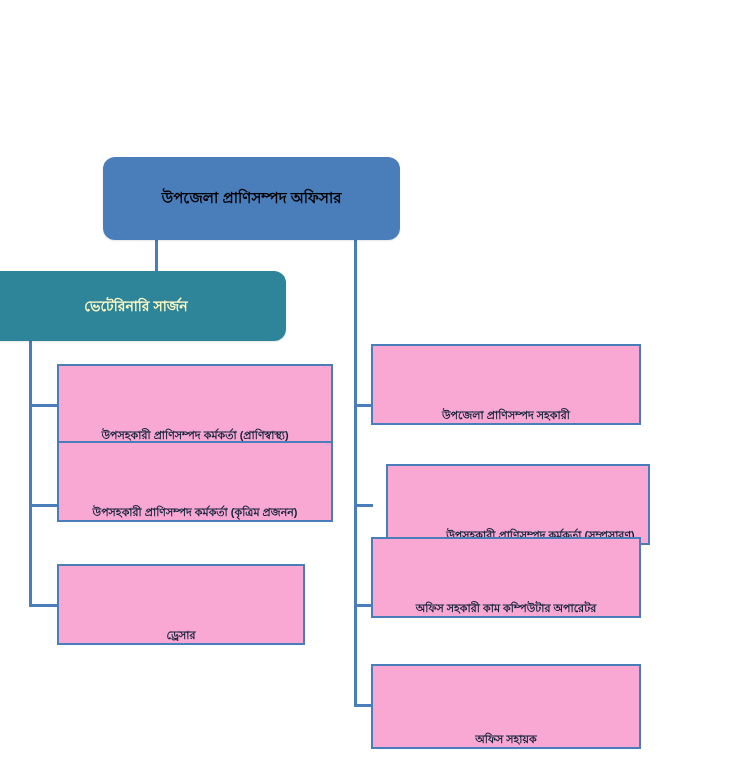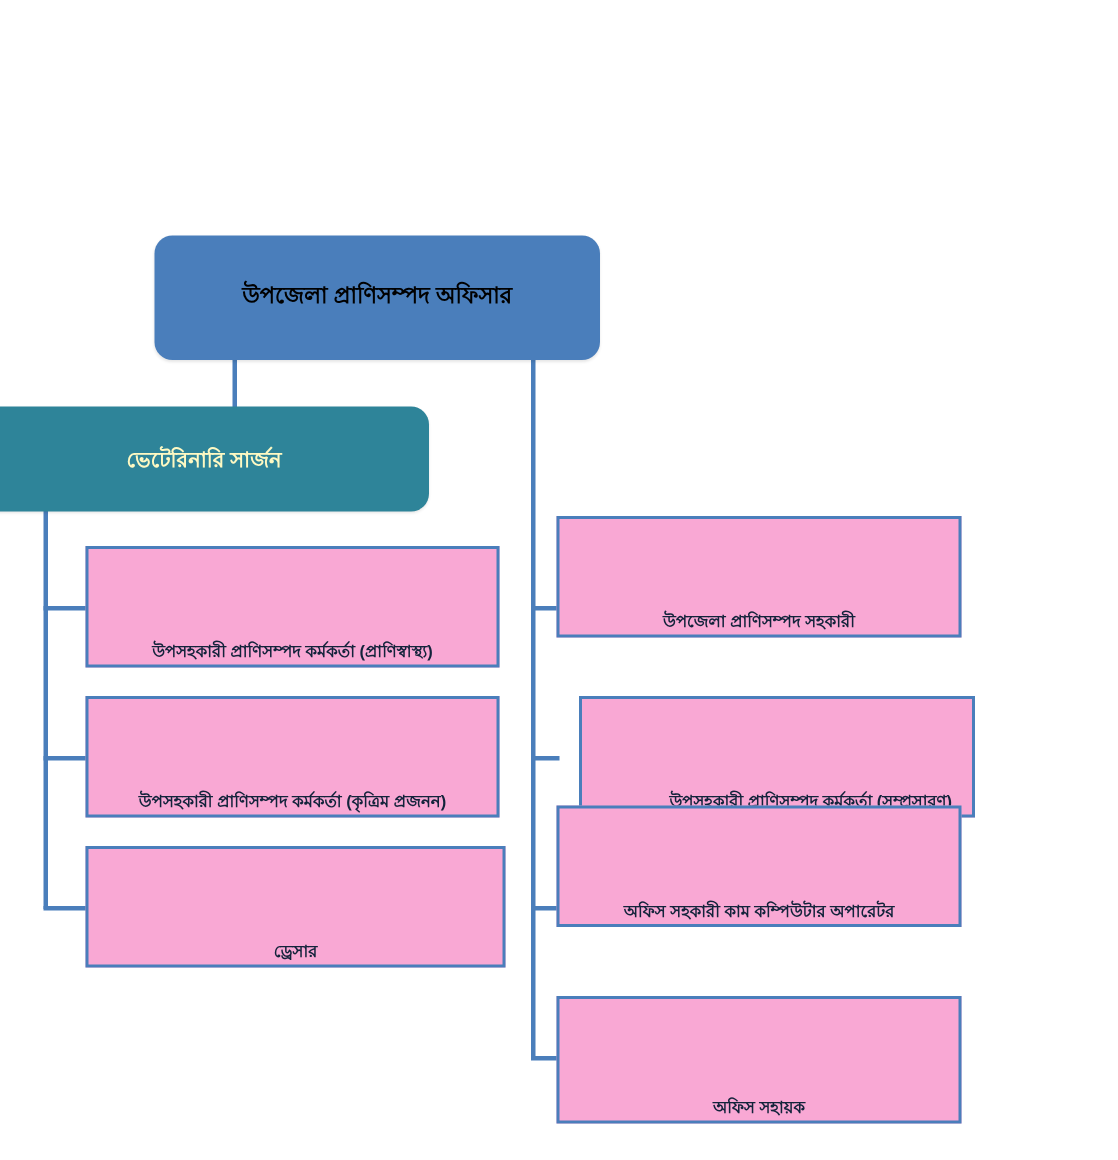--- a/index.html
+++ b/index.html
@@ -107,25 +107,25 @@
   </div>
 
   <div class="node node-teal" style="left:-14px; top:271px; width:300px; height:70px;">
     <span class="label">ভেটেরিনারি সার্জন</span>
   </div>
 
   <div class="node node-leaf" style="left:57px; top:364px; width:276px; height:81px;">
     <span class="label">উপসহকারী প্রাণিসম্পদ কর্মকর্তা (প্রাণিস্বাস্থ্য)</span>
   </div>
 
-  <div class="node node-leaf" style="left:57px; top:464px; width:276px; height:81px;">
+  <div class="node node-leaf" style="left:57px; top:441px; width:276px; height:81px;">
     <span class="label">উপসহকারী প্রাণিসম্পদ কর্মকর্তা (কৃত্রিম প্রজনন)</span>
   </div>
 
-  <div class="node node-leaf" style="left:57px; top:564px; width:280px; height:81px;font-family:Liberation Serif, serif;">
+  <div class="node node-leaf" style="left:57px; top:564px; width:248px; height:81px;font-family:Liberation Serif, serif;">
     <span class="label">ড্রেসার</span>
   </div>
 
   <div class="node node-leaf" style="left:371px; top:344px; width:270px; height:81px;">
     <span class="label">উপজেলা প্রাণিসম্পদ সহকারী</span>
   </div>
 
   <div class="node node-leaf" style="left:386px; top:464px; width:264px; height:81px;padding-left:45px;">
     <span class="label">উপসহকারী প্রাণিসম্পদ কর্মকর্তা (সম্প্রসারণ)</span>
   </div>

